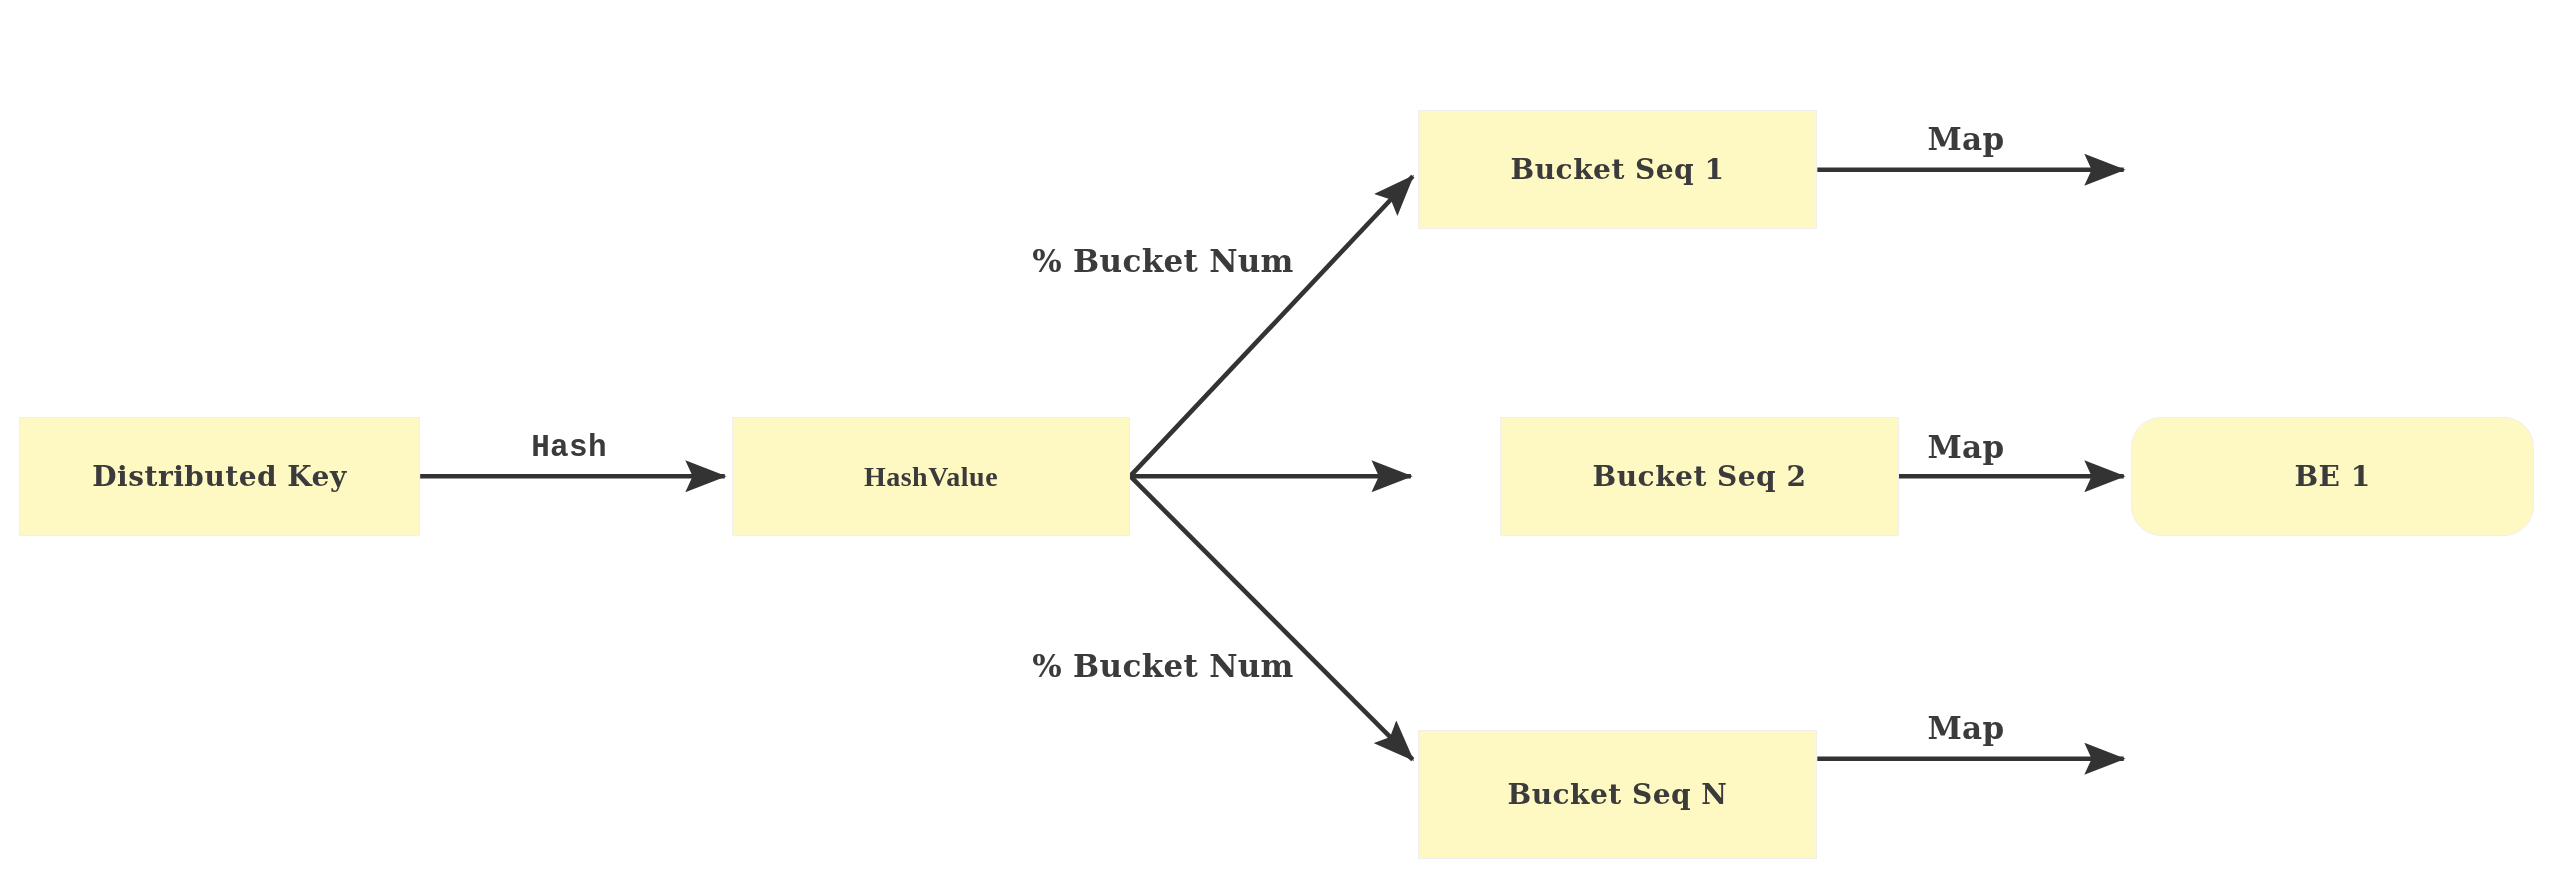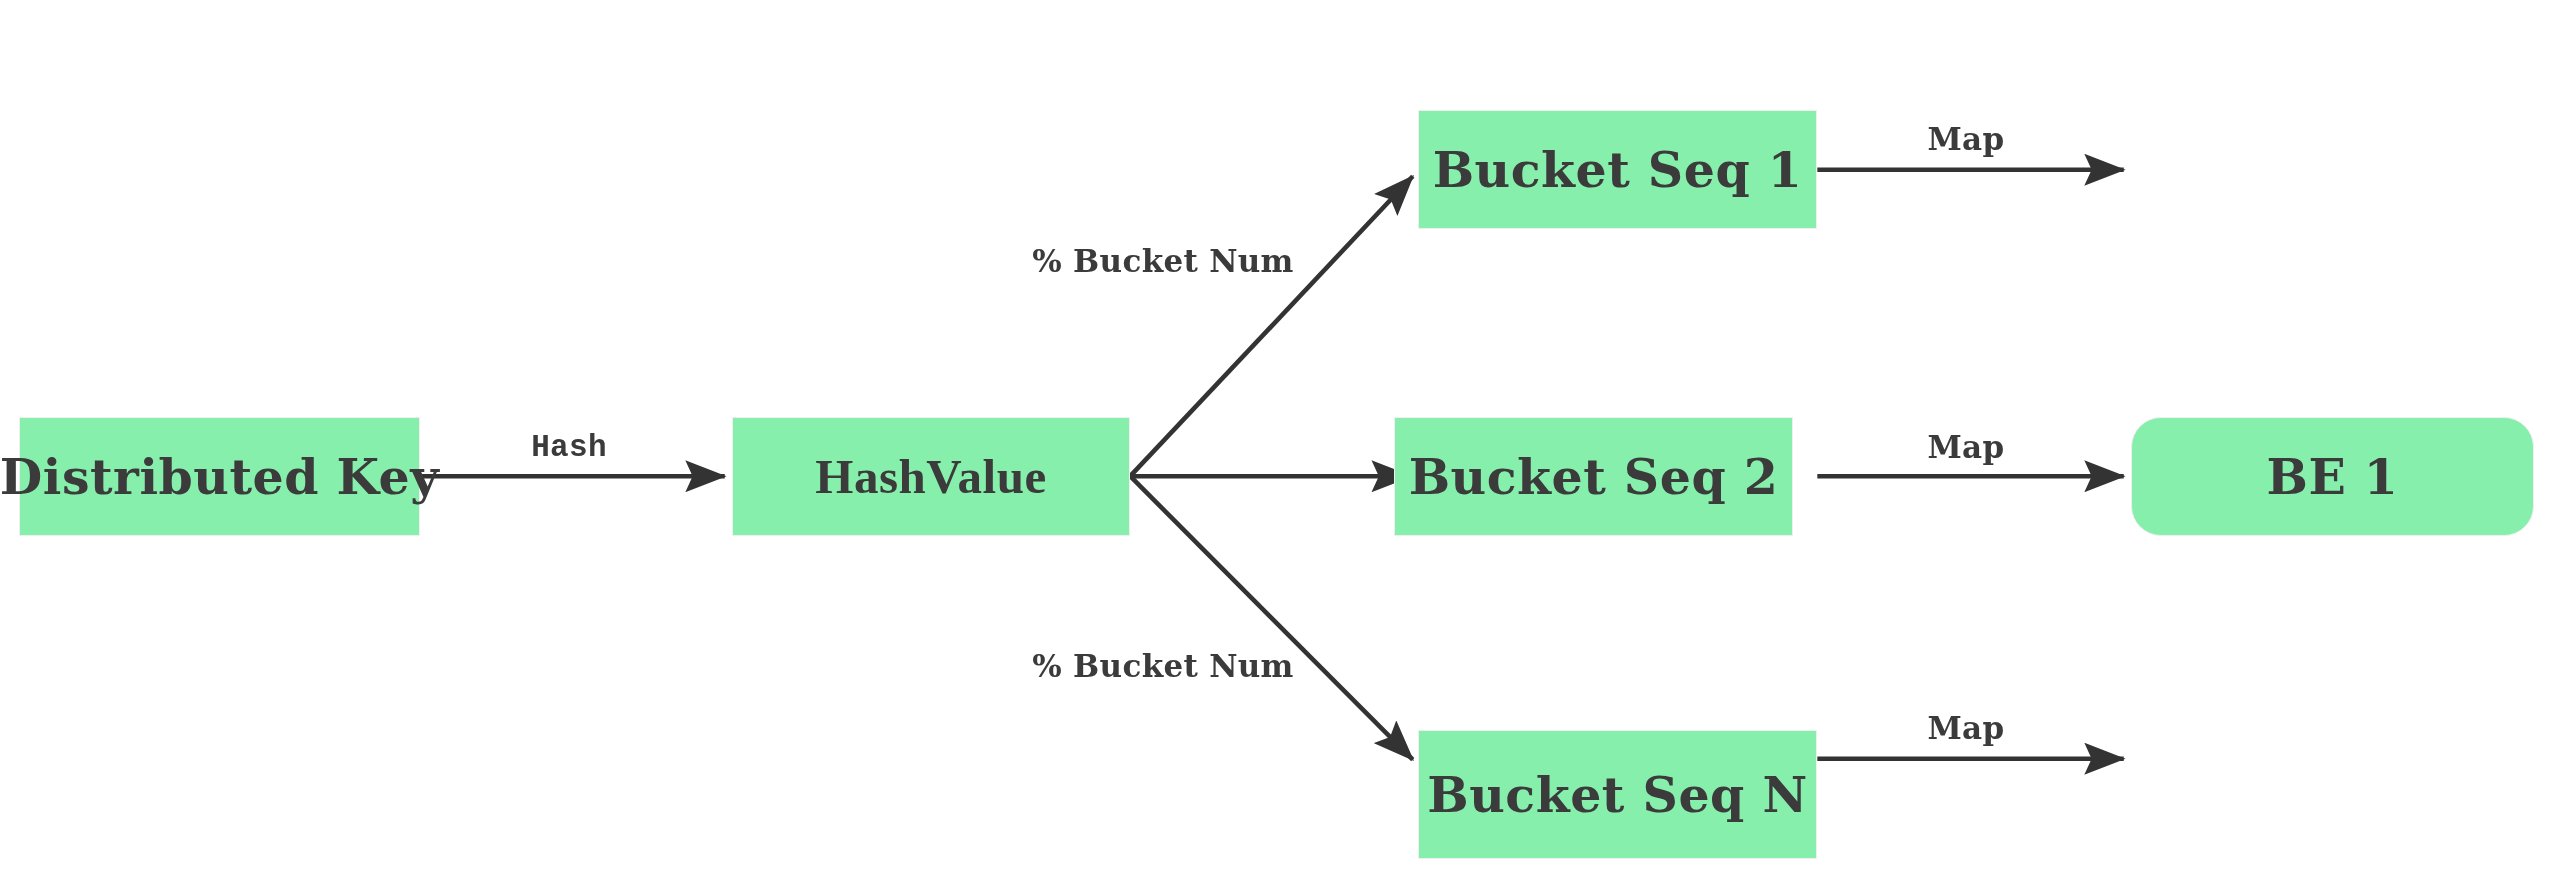--- a/index.html
+++ b/index.html
@@ -21,30 +21,30 @@
   #edges {
     position: absolute;
     left: 0;
     top: 0;
     width: 2576px;
     height: 879px;
     pointer-events: none;
   }
   .node {
     position: absolute;
-    background: #86efac;
+    background: #fef9c3;
     border: 0.9px solid #efefef;
     box-sizing: border-box;
     display: flex;
     align-items: center;
     justify-content: center;
     color: #3b3b3b;
     font-family: "DejaVu Serif", "Liberation Serif", serif;
     font-weight: bold;
-    font-size: 49px;
+    font-size: 28px;
     letter-spacing: 0.5px;
     white-space: nowrap;
   }
   .edge-label {
     position: absolute;
     color: #3b3b3b;
     font-family: "DejaVu Serif", "Liberation Serif", serif;
     font-weight: bold;
     font-size: 31px;
     white-space: nowrap;
@@ -84,21 +84,21 @@
   </div>
 
   <div class="node" style="left:732px; top:417px; width:398px; height:119px;font-family:Liberation Serif, serif;">
     <span>HashValue</span>
   </div>
 
   <div class="node" style="left:1418px; top:110px; width:399px; height:119px;">
     <span>Bucket Seq 1</span>
   </div>
 
-  <div class="node" style="left:1394px; top:417px; width:399px; height:119px;">
+  <div class="node" style="left:1500px; top:417px; width:399px; height:119px;">
     <span>Bucket Seq 2</span>
   </div>
 
   <div class="node" style="left:1418px; top:699px; width:399px; height:129px;margin-top:31px;">
     <span>Bucket Seq N</span>
   </div>
 
 
   <div class="node" style="left:2131px; top:417px; width:403px; height:119px;border-radius:30px;">
     <span>BE 1</span>

